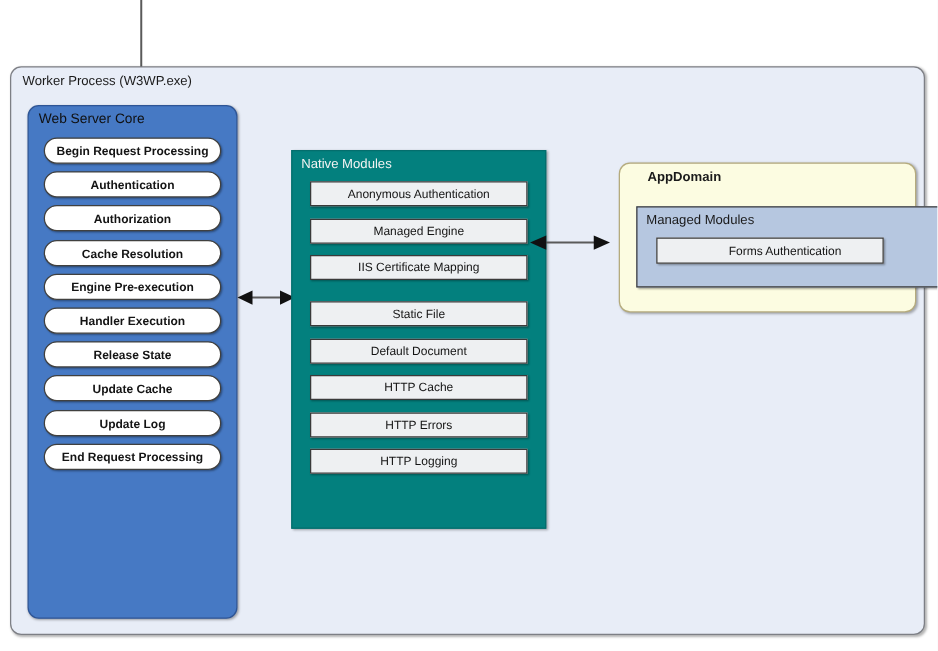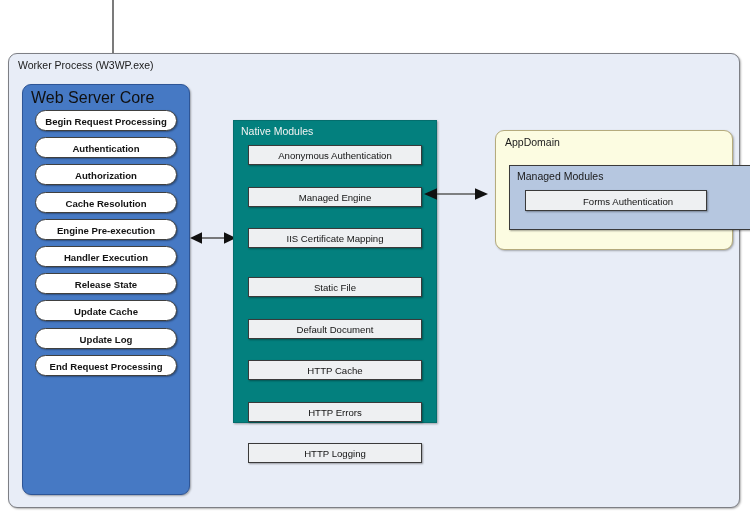--- a/index.html
+++ b/index.html
@@ -53,21 +53,21 @@
     background: #4679c4;
     border: 1px solid #2e5596;
     border-radius: 9px;
     box-sizing: border-box;
     box-shadow: 1px 1px 2px rgba(0,0,0,0.33);
   }
   .web-server-core-label {
     position: absolute;
     left: 8px;
     top: 4px;
-    font-size: 16px;
+    font-size: 11px;
     color: #101010;
     white-space: nowrap;
   }
   .core-list {
     position: absolute;
     left: 12px;
     top: 25px;
     right: 12px;
     display: flex;
     flex-direction: column;
@@ -110,21 +110,20 @@
     color: #f2f2f2;
     white-space: nowrap;
   }
   .native-list {
     position: absolute;
     left: 14px;
     top: 24px;
     right: 14px;
     display: flex;
     flex-direction: column;
-    gap: 12px;
   }
   .rect {
     height: 20px;
     line-height: 20px;
     background: #eef0f2;
     border: 1.4px solid #3a3a3a;
     text-align: center;
     font-size: 9.6px;
     color: #141414;
     box-sizing: border-box;
@@ -146,25 +145,26 @@
     width: 238px;
     height: 120px;
     background: #fcfce1;
     border: 1px solid #b5ab7d;
     border-radius: 9px;
     box-sizing: border-box;
     box-shadow: 1px 1px 2px rgba(0,0,0,0.30);
   }
   .app-domain-label {
     position: absolute;
-    left: 9px;
+    left: 22px;
     top: 5px;
     font-size: 10.5px;
     color: #1a1a1a;
     white-space: nowrap;
+    font-weight: bold;
   }
   .managed-modules {
     position: absolute;
     left: 13px;
     top: 34px;
     width: 245px;
     height: 65px;
     background: #b6c7e0;
     border: 1.4px solid #3a3a3a;
     box-sizing: border-box;

